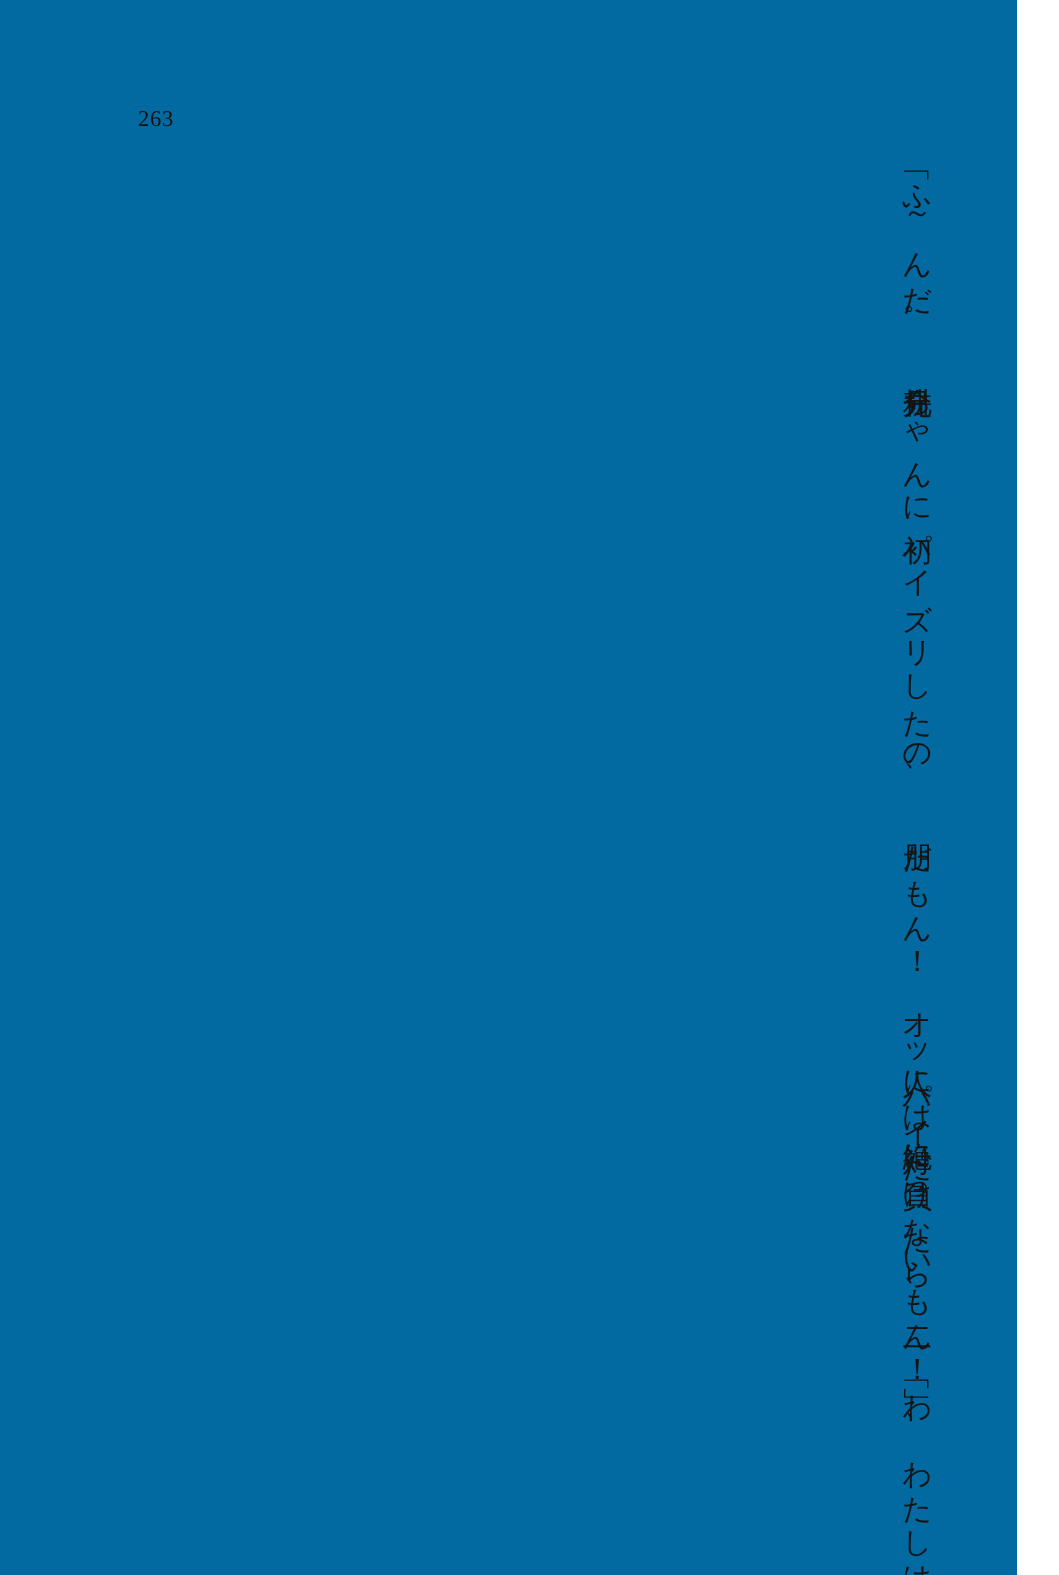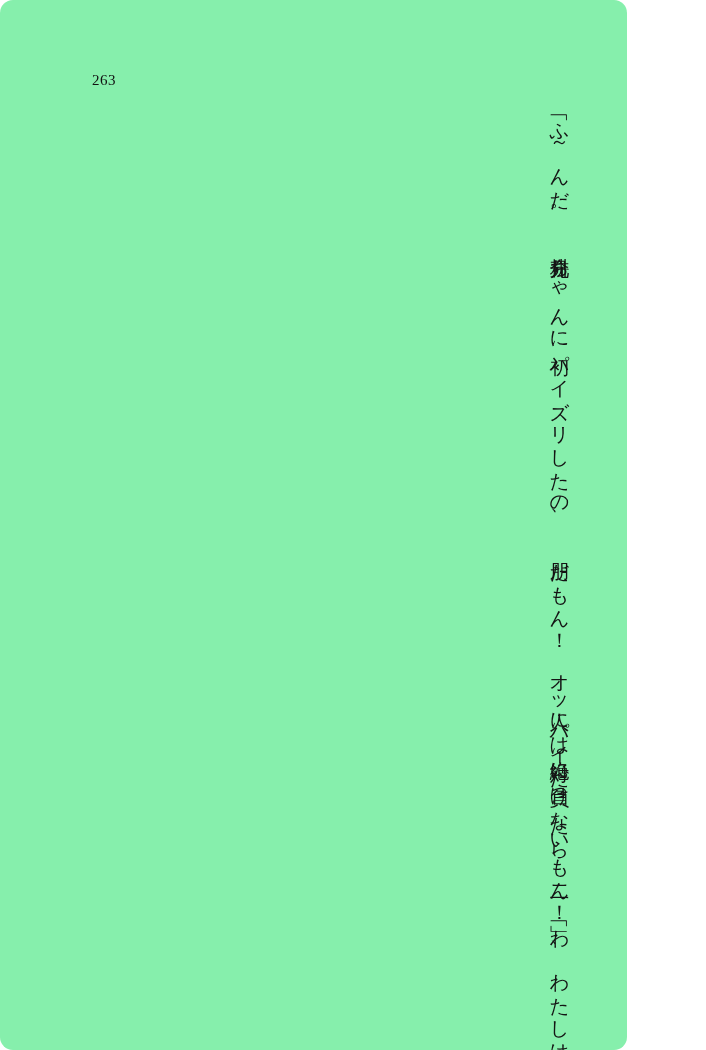--- a/index.html
+++ b/index.html
@@ -11,24 +11,23 @@
     width: 706px;
     height: 1050px;
     position: relative;
     font-family: "Liberation Serif", "DejaVu Serif", serif;
     color: #1a1a1a;
     overflow: hidden;
   }
   #page {
     position: absolute;
     left: 0; top: 0;
-    width: 627px;
+    width: 678px;
     height: 1050px;
-    background: #86efac;
-    border-radius: 13px;
+    background: #0369a1;
   }
   #page-number {
     position: absolute;
     left: 92px;
     top: 72px;
     font-size: 15px;
     letter-spacing: 0.5px;
     font-family: "Liberation Serif", "DejaVu Serif", serif;
     color: #111;
   }

